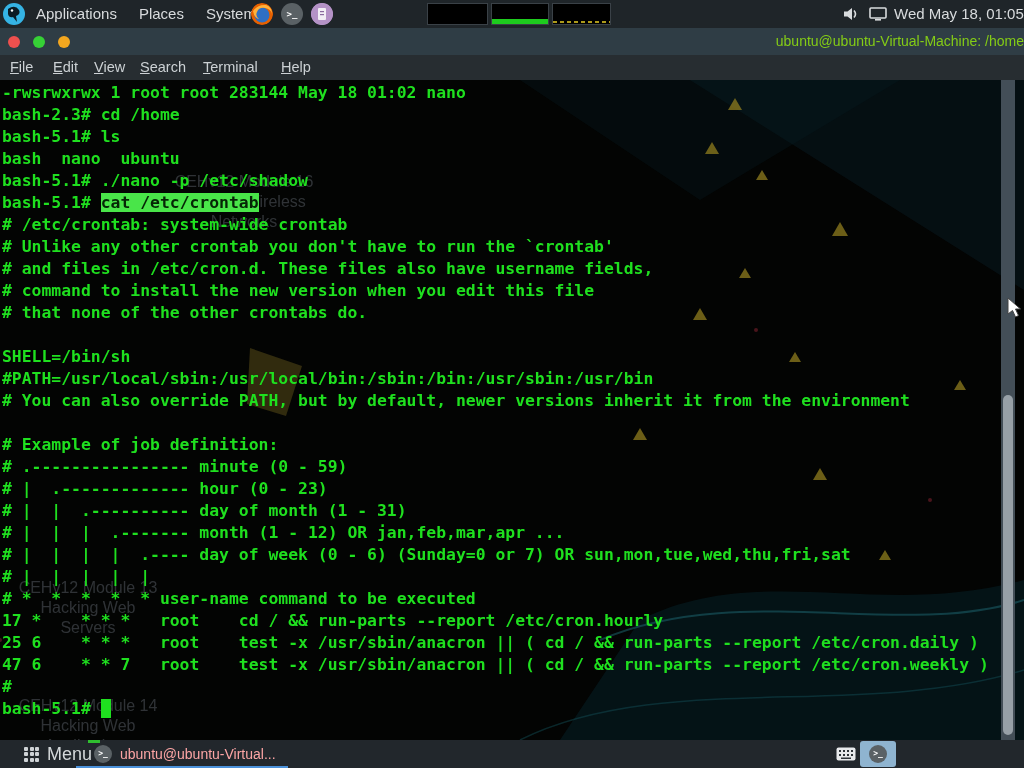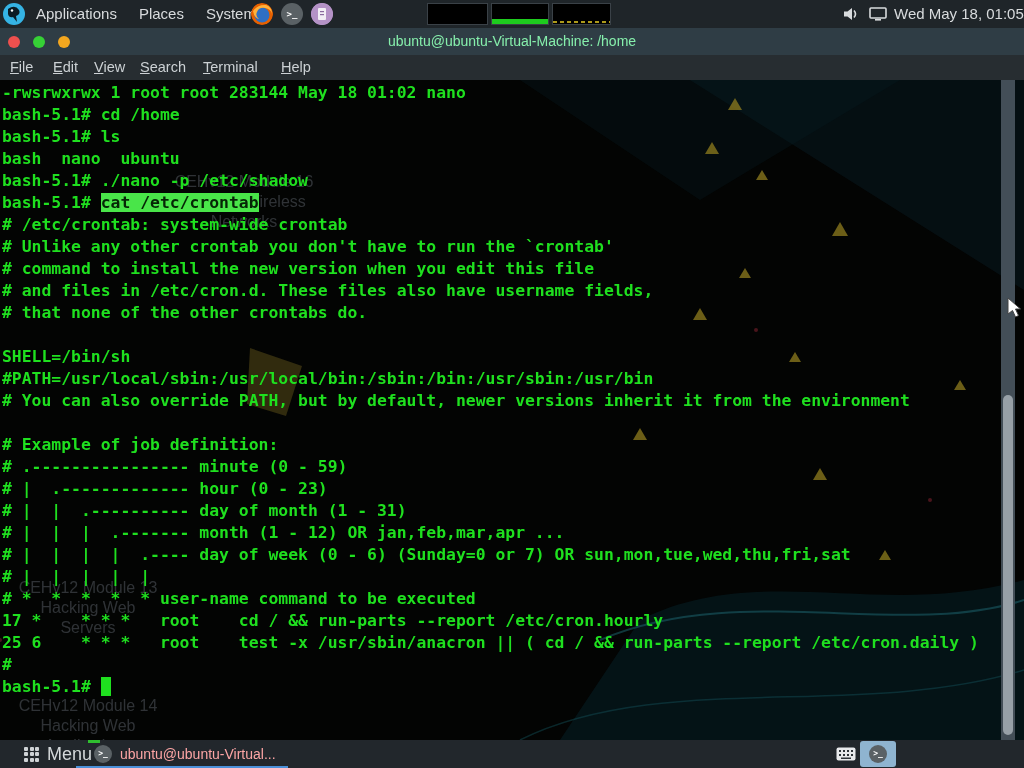--- a/index.html
+++ b/index.html
@@ -37,22 +37,22 @@
   #volume-icon{position:absolute;left:843px;top:6px;}
   #display-icon{position:absolute;left:869px;top:6px;}
   #panel-clock{position:absolute;left:894px;top:0;color:var(--panel-fg);font-size:15px;line-height:28px;}
 
   
   #titlebar{position:absolute;left:0;top:28px;width:1024px;height:27px;background:var(--title-bg);}
   .wbtn{position:absolute;top:8px;width:12px;height:12px;border-radius:50%;}
   #btn-close{left:8px;background:#ee504e;}
   #btn-maximize{left:33px;background:#36d136;}
   #btn-minimize{left:58px;background:#f3a71f;}
-  #window-title{position:absolute;left:0;top:0;width:100%;text-align:center;
-      color:#86efac;font-size:14px;line-height:27px;}
+  #window-title{position:absolute;left:0;top:0;width:100%;text-align:right;
+      color:#84cc16;font-size:14px;line-height:27px;}
 
   
   #menubar{position:absolute;left:0;top:55px;width:1024px;height:25px;background:var(--menu-bg);
       border-bottom:5px solid #0369a1;}
   .menu-item{position:absolute;top:0;color:#ccd1d4;font-size:14.5px;line-height:24px;}
   .menu-item u{text-decoration:underline;}
 
   
   #terminal{position:absolute;left:0;top:80px;width:1024px;height:660px;background:#030403;overflow:hidden;}
   #wallpaper-shapes{position:absolute;left:0;top:0;z-index:0;}
@@ -192,45 +192,46 @@
           <div>Servers</div>
         </div>
         <div class="watermark" style="left: 88px; top: 616px;">
           <div>CEHv12 Module 14</div>
           <div>Hacking Web</div>
           <div>Applications</div>
         </div>
       </div>
     <div id="term-lines">
         <div class="term-line">-rwsrwxrwx 1 root root 283144 May 18 01:02 nano</div>
-        <div class="term-line">bash-5.1# cd /home</div>
+        <div class="term-line">bash-2.3# cd /home</div>
         <div class="term-line">bash-5.1# ls</div>
         <div class="term-line">bash  nano  ubuntu</div>
         <div class="term-line">bash-5.1# ./nano -p /etc/shadow</div>
         <div class="term-line"><span>bash-5.1# </span><span class="hl">cat /etc/crontab</span></div>
         <div class="term-line"># /etc/crontab: system-wide crontab</div>
         <div class="term-line"># Unlike any other crontab you don't have to run the `crontab'</div>
+        <div class="term-line"># and files in /etc/cron.d. These files also have username fields,</div>
         <div class="term-line"># command to install the new version when you edit this file</div>
-        <div class="term-line"># and files in /etc/cron.d. These files also have username fields,</div>
         <div class="term-line"># that none of the other crontabs do.</div>
         <div class="term-line">&nbsp;</div>
         <div class="term-line">SHELL=/bin/sh</div>
         <div class="term-line">#PATH=/usr/local/sbin:/usr/local/bin:/sbin:/bin:/usr/sbin:/usr/bin</div>
         <div class="term-line"># You can also override PATH, but by default, newer versions inherit it from the environment</div>
         <div class="term-line">&nbsp;</div>
         <div class="term-line"># Example of job definition:</div>
         <div class="term-line"># .---------------- minute (0 - 59)</div>
         <div class="term-line"># |  .------------- hour (0 - 23)</div>
         <div class="term-line"># |  |  .---------- day of month (1 - 31)</div>
         <div class="term-line"># |  |  |  .------- month (1 - 12) OR jan,feb,mar,apr ...</div>
         <div class="term-line"># |  |  |  |  .---- day of week (0 - 6) (Sunday=0 or 7) OR sun,mon,tue,wed,thu,fri,sat</div>
         <div class="term-line"># |  |  |  |  |</div>
         <div class="term-line"># *  *  *  *  * user-name command to be executed</div>
         <div class="term-line">17 *    * * *   root    cd / &amp;&amp; run-parts --report /etc/cron.hourly</div>
         <div class="term-line">25 6    * * *   root    test -x /usr/sbin/anacron || ( cd / &amp;&amp; run-parts --report /etc/cron.daily )</div>
+        <div class="term-line">47 6    * * 7   root    test -x /usr/sbin/anacron || ( cd / &amp;&amp; run-parts --report /etc/cron.weekly )</div>
         <div class="term-line">#</div>
         <div class="term-line"><span>bash-5.1# </span><span class="block-cursor"></span></div>
       </div>
   </div>
 
   <div id="scrollbar">
     <div id="scroll-thumb"></div>
   </div>
 
   <svg id="mouse-pointer" width="15" height="21" viewBox="0 0 15 21">

